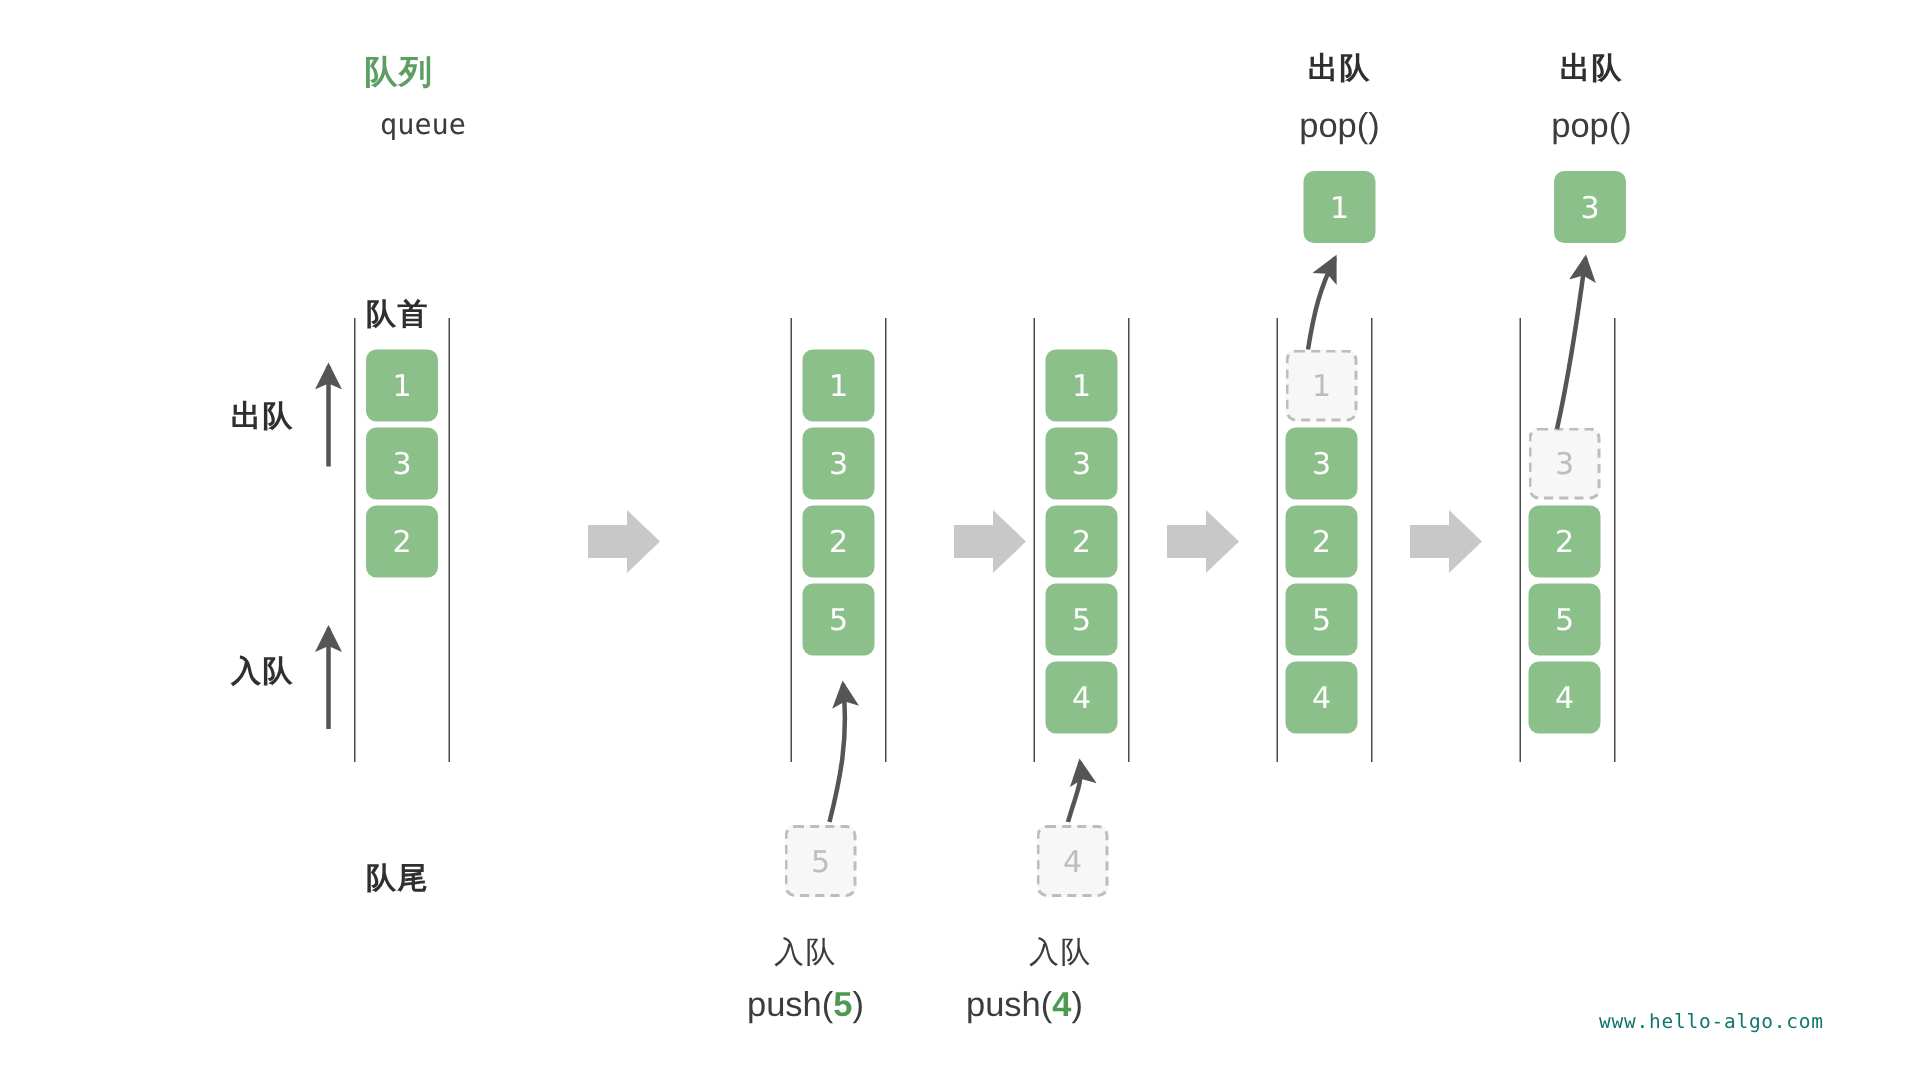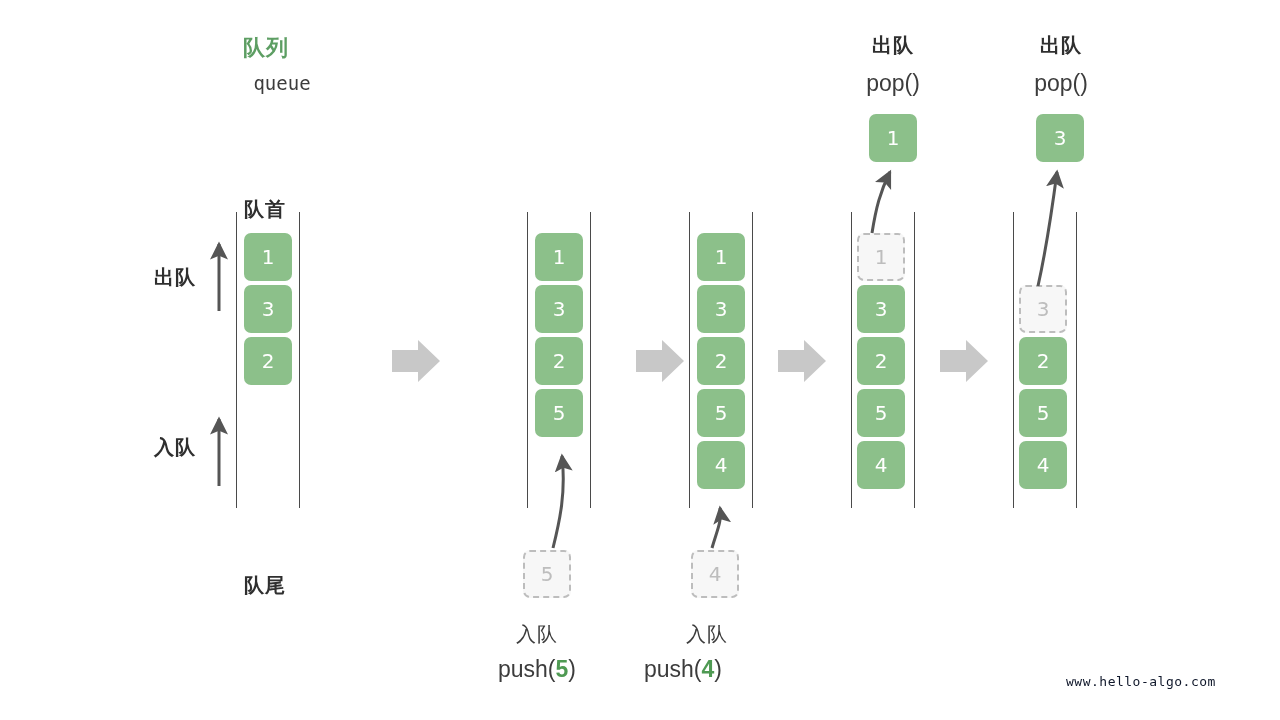--- a/index.html
+++ b/index.html
@@ -53,21 +53,21 @@
     font-size: 23px;
     color: #3c3c3c;
     text-align: center;
     white-space: pre;
   }
   .code-num { color: #4f9a53; font-weight: bold; }
 
   .watermark {
     font-family: "DejaVu Sans Mono", "Liberation Mono", monospace;
     font-size: 13px;
-    color: #0f172a;
+    color: #0f766e;
     letter-spacing: 0.5px;
   }
 
   
   .cell {
     width: 48px;
     height: 48px;
     border-radius: 7px;
     box-sizing: border-box;
     display: flex;

